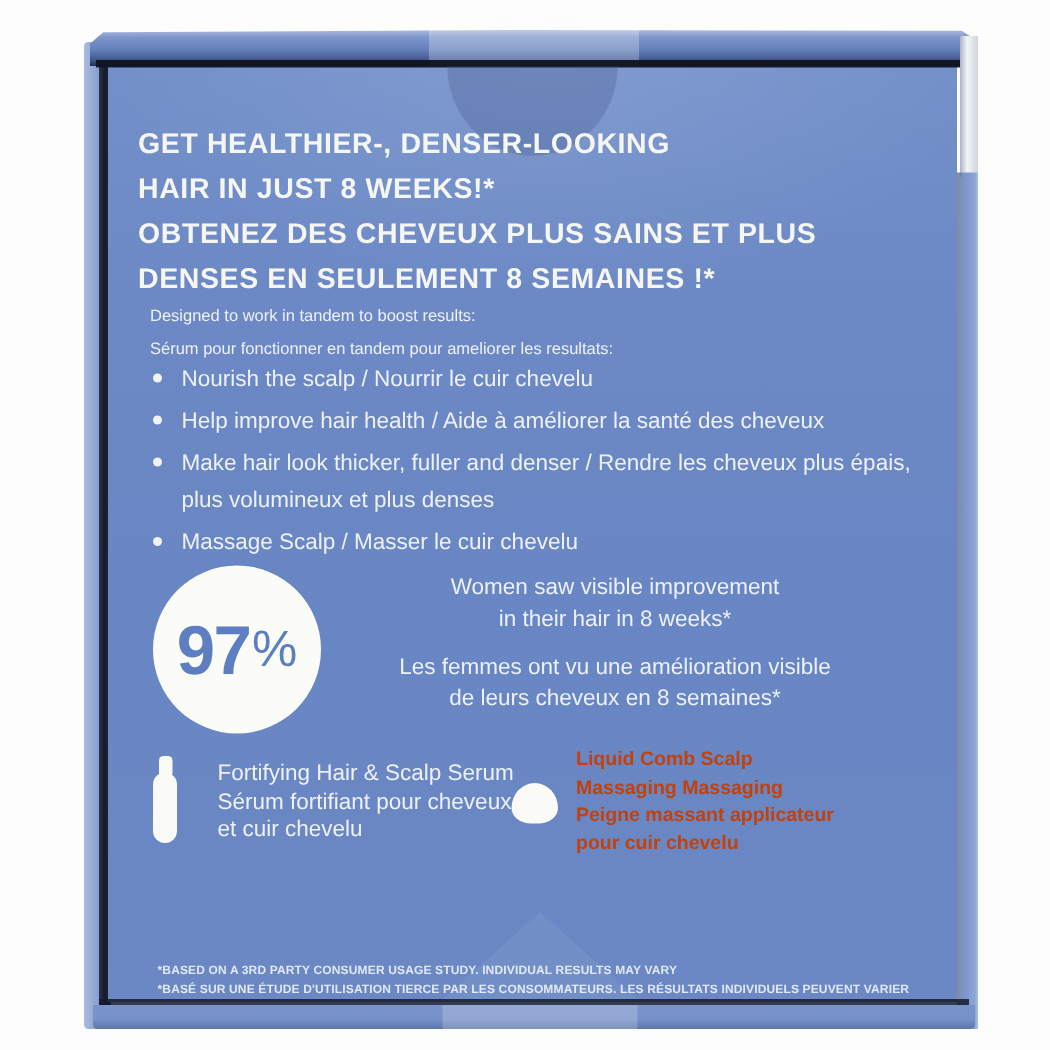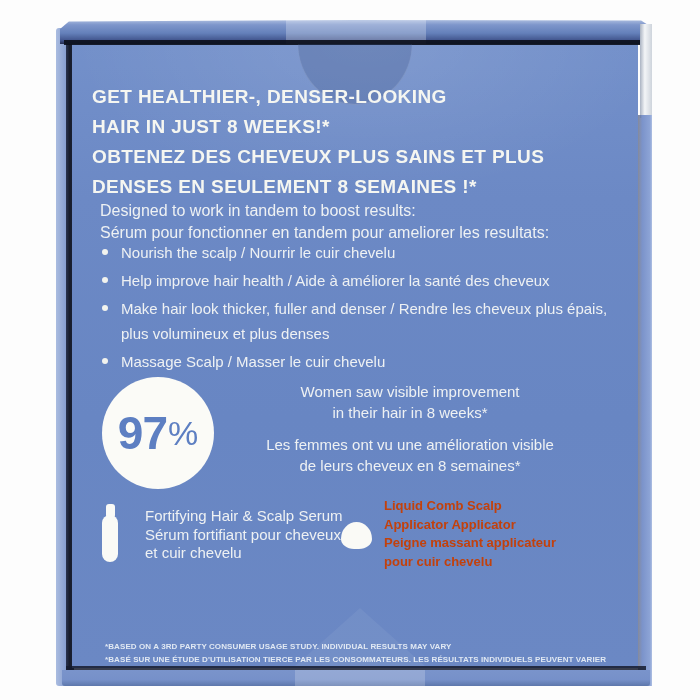--- a/index.html
+++ b/index.html
@@ -69,21 +69,21 @@
   .tape-bottom-strip { left: 295px; top: 670px; width: 130px; height: 16px; background: rgba(255,255,255,0.20); }
 
   
   .headline {
     left: 92px; top: 82px; width: 500px;
     color: #f5f6f1; font-size: 19px; font-weight: bold;
     line-height: 30px; letter-spacing: 0.4px;
   }
   .intro {
     left: 100px; top: 200px; width: 510px;
-    color: #eef1f3; font-size: 16px; line-height: 22px;
+    color: #eef1f3; font-size: 11px; line-height: 22px;
   }
   .benefits { left: 100px; top: 240px; width: 528px; list-style: none; margin: 0; padding: 0; }
   .benefits li {
     position: relative; padding-left: 21px; margin-bottom: 3px;
     color: #eef1f3; font-size: 15px; line-height: 25px;
   }
   .benefits li .dot {
     position: absolute; left: 2px; top: 9px; width: 6px; height: 6px;
     border-radius: 50%; background: #f2f3ee;
   }
@@ -196,21 +196,21 @@
   </div>
   <div class="abs kit-label-1">
     <div>Fortifying Hair &amp; Scalp Serum</div>
     <div>Sérum fortifiant pour cheveux</div>
     <div>et cuir chevelu</div>
   </div>
 
   <div class="abs kit-icon-dome"></div>
   <div class="abs kit-label-2">
     <div>Liquid Comb Scalp</div>
-    <div>Applicator Applicator</div>
+    <div>Massaging Massaging</div>
     <div>Peigne massant applicateur</div>
     <div>pour cuir chevelu</div>
   </div>
 
 
   <div class="abs disclaimer">
     <div>*BASED ON A 3RD PARTY CONSUMER USAGE STUDY. INDIVIDUAL RESULTS MAY VARY</div>
     <div>*BASÉ SUR UNE ÉTUDE D'UTILISATION TIERCE PAR LES CONSOMMATEURS. LES RÉSULTATS INDIVIDUELS PEUVENT VARIER</div>
   </div>
 

